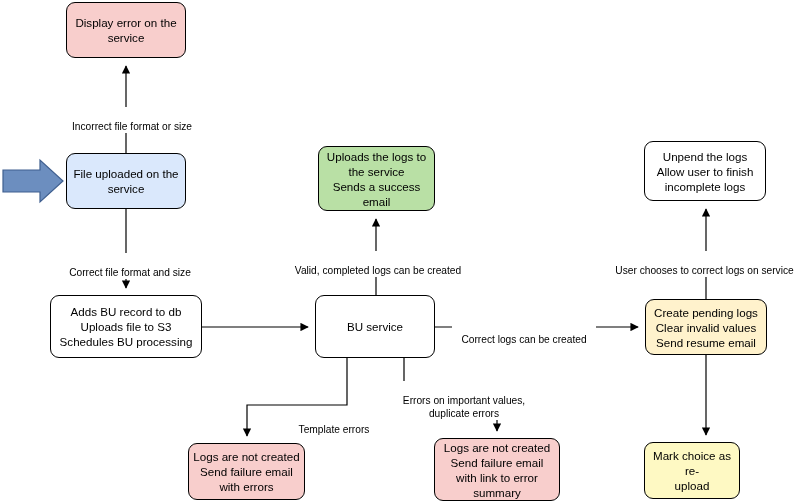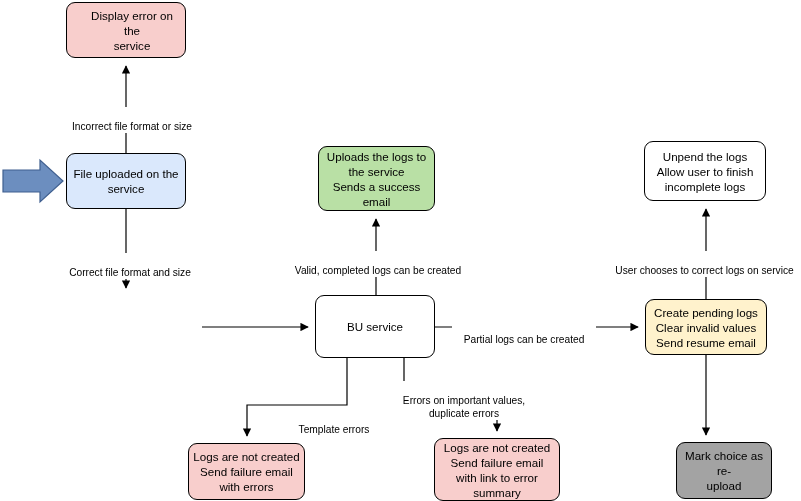--- a/index.html
+++ b/index.html
@@ -75,30 +75,35 @@
 
     <path d="M 706 355 L 706 435" stroke="#000000" stroke-width="1.2" fill="none" marker-end="url(#arrow)"></path>
 
     <path d="M 347 358 L 347 405 L 247 405 L 247 436" stroke="#000000" stroke-width="1.2" fill="none" marker-end="url(#arrow)"></path>
 
     <path d="M 404 358 L 404 390 L 497 390 L 497 431" stroke="#000000" stroke-width="1.2" fill="none" marker-end="url(#arrow)"></path>
 
     <path d="M 3 170 L 40 170 L 40 160 L 63 181 L 40 202 L 40 192 L 3 192 Z" fill="#6c8ebf" stroke="#3f5f8f" stroke-width="1.2"></path>
   </svg>
 
-  <div class="node" style="left:66px; top:2px; width:120px; height:56px; background:#f8cecc;padding-left:16px;">
+  <div class="node" style="left:66px; top:2px; width:120px; height:56px; background:#f8cecc;">
     <span>Display error on the
 service</span>
   </div>
 
   <div class="node" style="left:66px; top:153px; width:120px; height:56px; background:#dae8fc;">
     <span>File uploaded on the
 service</span>
   </div>
 
+  <div class="node" style="left:50px; top:295px; width:152px; height:63px; background:#ffffff;">
+    <span>Adds BU record to db
+Uploads file to S3
+Schedules BU processing</span>
+  </div>
 
   <div class="node" style="left:318px; top:146px; width:117px; height:65px; background:#b9e0a5;align-items:center;">
     <span>Uploads the logs to
 the service
 Sends a success
 email</span>
   </div>
 
   <div class="node" style="left:315px; top:295px; width:120px; height:63px; background:#ffffff;justify-content:center;">
     <span>BU service</span>
@@ -122,39 +127,39 @@
 with errors</span>
   </div>
 
   <div class="node" style="left:434px; top:438px; width:126px; height:63px; background:#f8cecc;">
     <span>Logs are not created
 Send failure email
 with link to error
 summary</span>
   </div>
 
-  <div class="node" style="left:644px; top:442px; width:96px; height:57px; background:#a3a3a3;margin-left:32px;">
+  <div class="node" style="left:644px; top:442px; width:96px; height:57px; background:#fef9c3;">
     <span>Mark choice as re-
 upload</span>
   </div>
 
   <div class="edge-label" style="left:55px; top:107px; width:150px;">
     <span>Incorrect file format or size</span>
   </div>
 
   <div class="edge-label" style="left:53px; top:253px; width:150px;">
     <span>Correct file format and size</span>
   </div>
 
   <div class="edge-label" style="left:281px; top:251px; width:190px;">
     <span>Valid, completed logs can be created</span>
   </div>
 
   <div class="edge-label" style="left:452px; top:320px; width:140px;">
-    <span>Partial logs can be created</span>
+    <span>Correct logs can be created</span>
   </div>
 
   <div class="edge-label" style="left:604px; top:251px; width:197px;">
     <span>User chooses to correct logs on service</span>
   </div>
 
   <div class="edge-label" style="left:291px; top:410px; width:82px;">
     <span>Template errors</span>
   </div>
 

